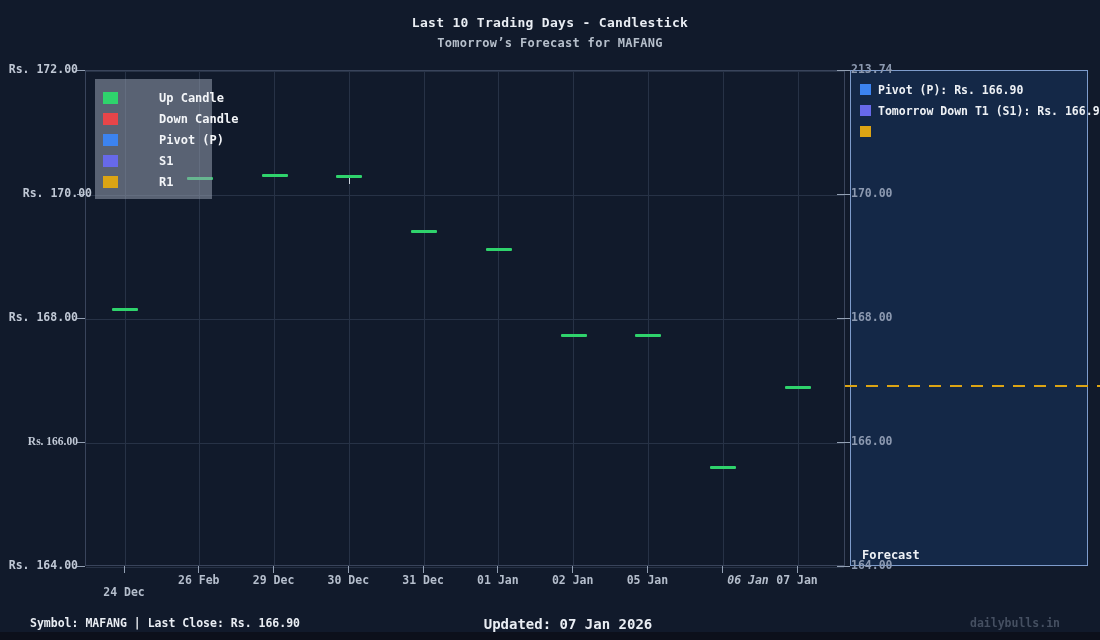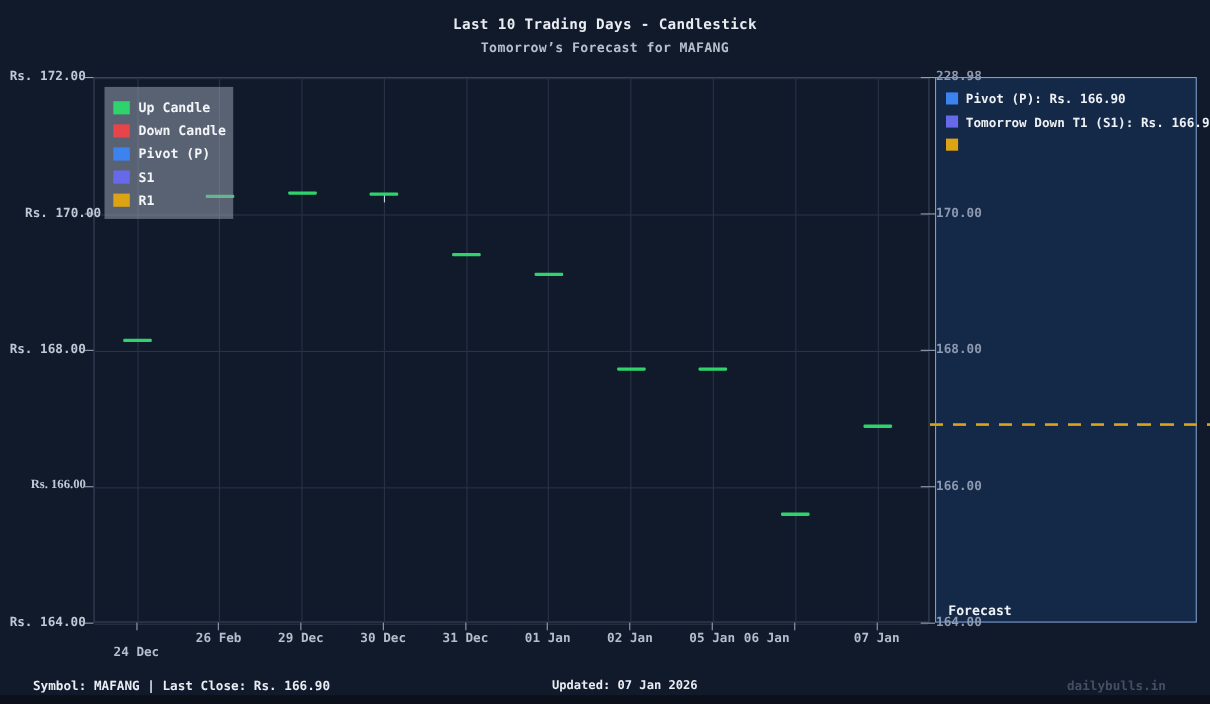--- a/index.html
+++ b/index.html
@@ -35,37 +35,37 @@
   .xlab{
     position:absolute;font-size:11.5px;color:#b5becc;text-align:center;
     width:70px;line-height:13px;
   }
   .tick{position:absolute;background:#93a0b3;}
   .legend{
     position:absolute;left:95px;top:79px;width:117px;z-index:8;
     background:rgba(150,159,175,0.55);
     padding:8px 0 7px 8px;box-sizing:border-box;
   }
-  .legend-row{display:flex;align-items:center;height:21px;}
+  .legend-row{display:flex;align-items:center;height:21px;gap:33px;}
   .swatch{width:15px;height:12px;margin-right:8px;flex:0 0 auto;}
   .legend-label{font-size:12px;color:#f3f5f8;white-space:nowrap;}
   .panel{
     position:absolute;left:850px;top:70px;width:238px;height:496px;
     background:#142847;border:1px solid #7e9ccc;box-sizing:border-box;z-index:2;
   }
   .panel-rows{position:absolute;left:860px;top:79px;z-index:7;}
   .panel-row{display:flex;align-items:center;height:21px;}
   .panel-swatch{width:11px;height:11px;margin-right:7px;flex:0 0 auto;}
   .panel-label{font-size:11.5px;color:#eef1f5;white-space:nowrap;}
   .forecast-label{
     position:absolute;left:862px;top:548px;font-size:12px;color:#eef1f5;z-index:7;
   }
   .fline{position:absolute;height:2px;z-index:5;}
   .status-left{position:absolute;left:30px;top:616px;font-size:11.5px;color:#e9edf3;}
-  .status-center{position:absolute;left:50%;transform:translateX(-50%);top:616px;font-size:11px;color:#e9edf3;padding-left:36px;}
+  .status-center{position:absolute;left:50%;transform:translateX(-50%);top:616px;font-size:14px;color:#e9edf3;padding-left:36px;}
   .watermark{position:absolute;right:40px;top:616px;font-size:11.5px;color:#454f61;}
   .bottom-strip{position:absolute;left:0;top:632px;width:100%;height:8px;background:#0c101b;}
 </style>
 </head>
 <body>
 
 <div class="root">
 
   <div class="title">Last 10 Trading Days - Candlestick</div>
   <div class="subtitle">Tomorrow’s Forecast for MAFANG</div>
@@ -141,21 +141,21 @@
   </div>
 
   <div class="status-left">Symbol: MAFANG  |  Last Close: Rs. 166.90</div>
   <div class="status-center">Updated: 07 Jan 2026</div>
   <div class="watermark">dailybulls.in</div>
   <div class="bottom-strip"></div>
 
 <div class="tick" style="left: 77px; top: 69.5px; width: 8px; height: 1px;"></div>
     <div class="ylab" style="left: 3px; top: 63px;">Rs. 172.00</div>
     <div class="tick" style="left: 837px; top: 69.5px; width: 13px; height: 1px;"></div>
-    <div class="yrlab" style="left: 851px; top: 63px;">228.98</div>
+    <div class="yrlab" style="left: 851px; top: 63px;">213.74</div>
     <div class="tick" style="left: 77px; top: 193.5px; width: 8px; height: 1px;"></div>
     <div class="ylab" style="left: 17px; top: 187px;">Rs. 170.00</div>
     <div class="tick" style="left: 837px; top: 193.5px; width: 13px; height: 1px;"></div>
     <div class="yrlab" style="left: 851px; top: 187px;">170.00</div>
     <div class="tick" style="left: 77px; top: 317.5px; width: 8px; height: 1px;"></div>
     <div class="ylab" style="left: 3px; top: 311px;">Rs. 168.00</div>
     <div class="tick" style="left: 837px; top: 317.5px; width: 13px; height: 1px;"></div>
     <div class="yrlab" style="left: 851px; top: 311px;">168.00</div>
     <div class="tick" style="left: 77px; top: 441.5px; width: 8px; height: 1px;"></div>
     <div class="ylab" style="left: 3px; top: 435px; font-family: Liberation Serif, serif;">Rs. 166.00</div>
@@ -175,19 +175,19 @@
     <div class="xlab" style="left: 313.34px; top: 574px;">30 Dec</div>
     <div class="tick" style="left: 422.62px; top: 566px; width: 1px; height: 7px;"></div>
     <div class="xlab" style="left: 388.12px; top: 574px;">31 Dec</div>
     <div class="tick" style="left: 497.4px; top: 566px; width: 1px; height: 7px;"></div>
     <div class="xlab" style="left: 462.9px; top: 574px;">01 Jan</div>
     <div class="tick" style="left: 572.18px; top: 566px; width: 1px; height: 7px;"></div>
     <div class="xlab" style="left: 537.68px; top: 574px;">02 Jan</div>
     <div class="tick" style="left: 646.96px; top: 566px; width: 1px; height: 7px;"></div>
     <div class="xlab" style="left: 612.46px; top: 574px;">05 Jan</div>
     <div class="tick" style="left: 721.74px; top: 566px; width: 1px; height: 7px;"></div>
-    <div class="xlab" style="left: 662px; top: 574px;">06 Jan</div>
+    <div class="xlab" style="left: 713px; top: 574px; font-style: italic;">06 Jan</div>
     <div class="tick" style="left: 796.52px; top: 566px; width: 1px; height: 7px;"></div>
     <div class="xlab" style="left: 762.02px; top: 574px;">07 Jan</div>
     <div class="fline" style="left: 845px; top: 385.2px; width: 255px; background: repeating-linear-gradient(90deg, rgb(60, 131, 240) 0px, rgb(60, 131, 240) 12px, transparent 12px, transparent 21px);"></div>
     <div class="fline" style="left: 845px; top: 385.2px; width: 255px; background: repeating-linear-gradient(90deg, rgb(103, 105, 234) 0px, rgb(103, 105, 234) 12px, transparent 12px, transparent 21px);"></div>
     <div class="fline" style="left: 845px; top: 385.2px; width: 255px; background: repeating-linear-gradient(90deg, rgb(220, 164, 20) 0px, rgb(220, 164, 20) 12px, transparent 12px, transparent 21px);"></div>
   </div>
 
 </body></html>

